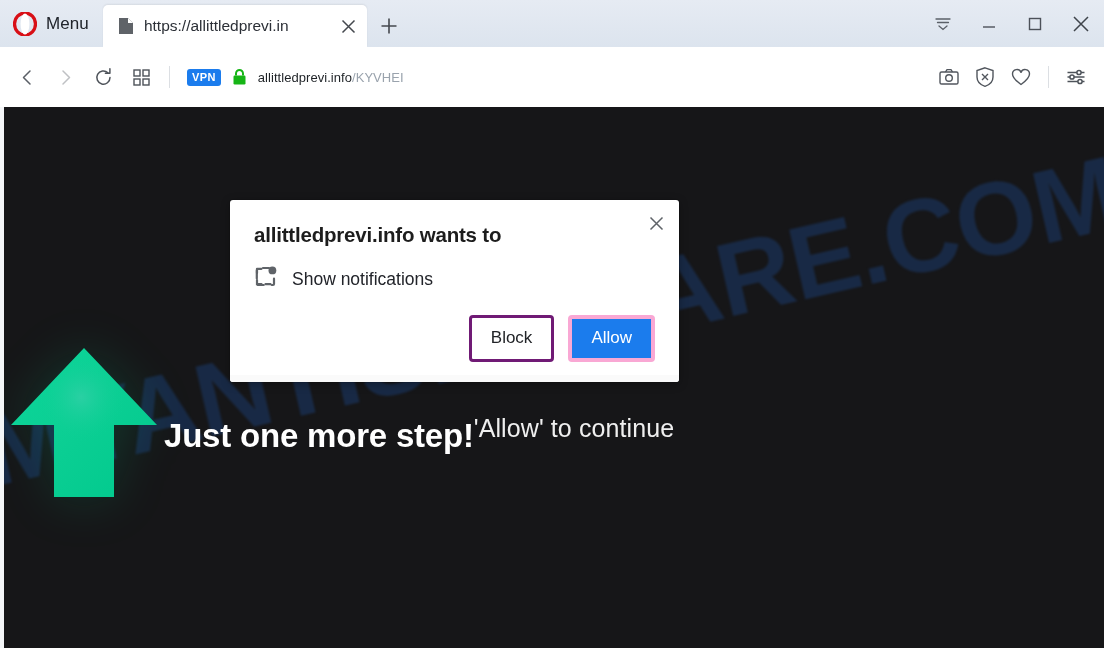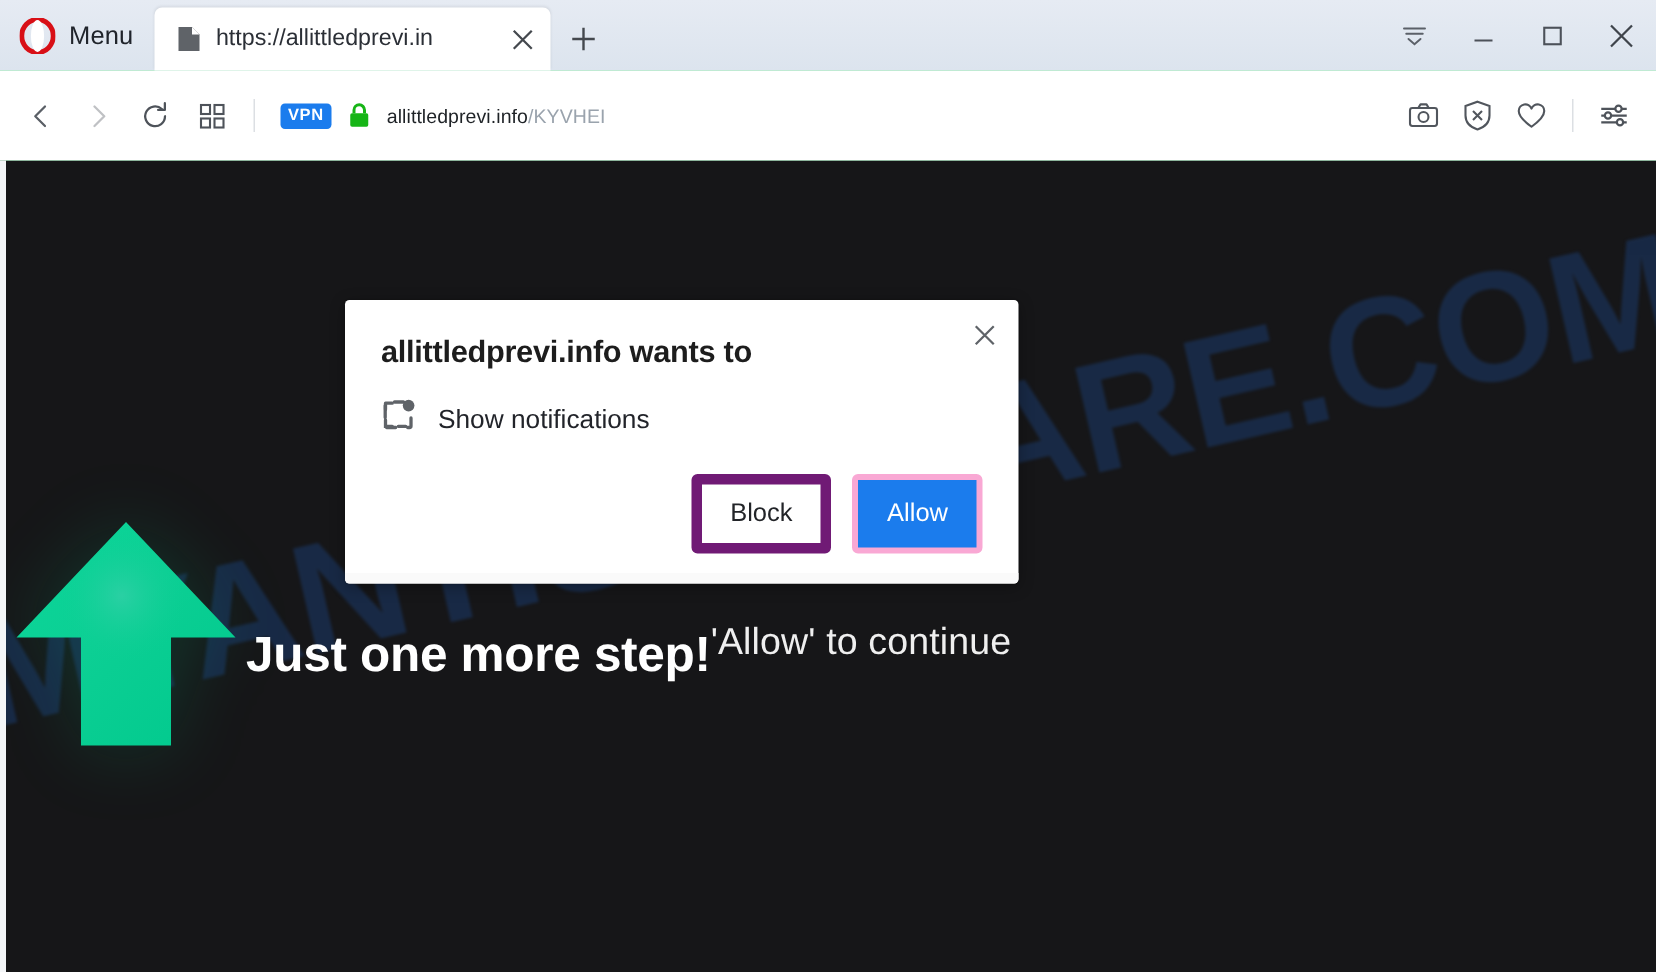--- a/index.html
+++ b/index.html
@@ -276,21 +276,21 @@
   .btn {
     font-family: "Liberation Sans", sans-serif;
     font-size: 17px;
     border-radius: 4px;
     padding: 9px 19px 10px 19px;
     cursor: pointer;
     line-height: 20px;
   }
   .btn-block {
     background: #ffffff;
-    border: 7px solid #701a75;
+    border: 3px solid #701a75;
     color: #222428;
   }
   .btn-allow {
     background: #1b7ced;
     border: 4px solid #f9a8d4;
     color: #ffffff;
   }
   .dialog-footer-strip {
     position: absolute;
     left: 0; right: 0; bottom: 0;

